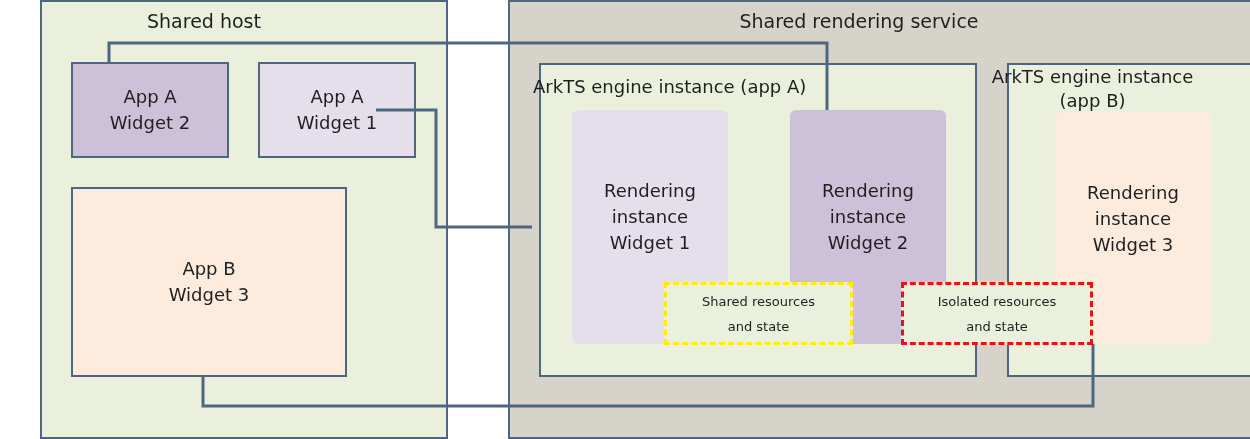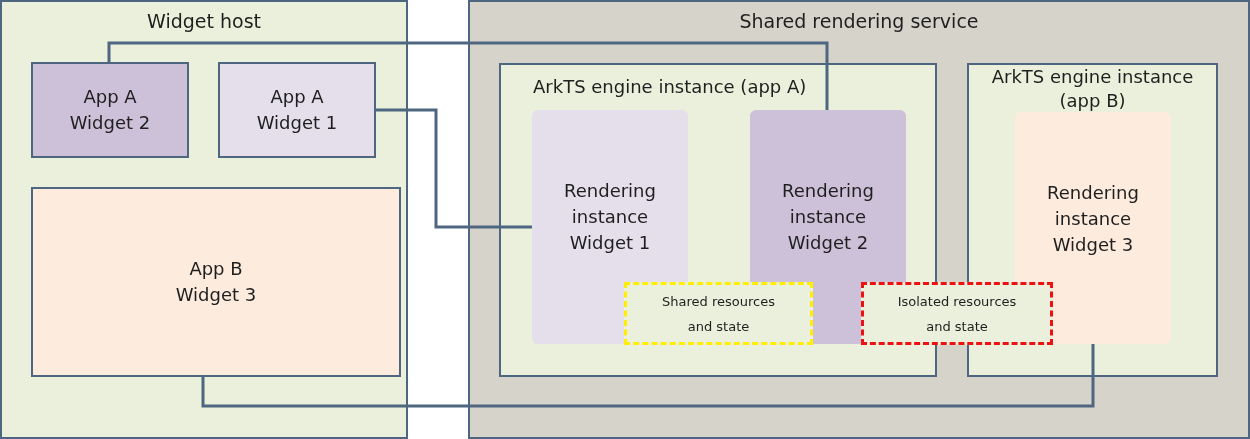--- a/index.html
+++ b/index.html
@@ -1,48 +1,48 @@
 <!DOCTYPE html>
 <html><head>
 <meta charset="utf-8">
 <style>
   html, body { margin: 0; padding: 0; background: #ffffff; }
   body { width: 1250px; height: 439px; position: relative; overflow: hidden;
          font-family: "DejaVu Sans", sans-serif; color: #1f1f1f; }
-  .box { position: absolute; box-sizing: border-box; }
+  .box { position: absolute; box-sizing: border-box; margin-left: 40px; }
   .host { left: 0; top: 0; width: 408px; height: 439px; background: #ebf0dc; border: 2px solid #4e6680; }
   .service { left: 468px; top: 0; width: 782px; height: 439px; background: #d6d3cb; border: 2px solid #4e6680; }
   .engineA { left: 499px; top: 63px; width: 438px; height: 314px; background: #ebf0dc; border: 2px solid #4e6680; }
   .engineB { left: 967px; top: 63px; width: 251px; height: 314px; background: #ebf0dc; border: 2px solid #4e6680; }
   .title { position: absolute; font-size: 19px; white-space: nowrap; }
   .host-title { left: 0; width: 408px; top: 10px; text-align: center; }
   .service-title { left: 468px; width: 782px; top: 10px; text-align: center; }
   .engineA-title { left: 533px; top: 76px; font-size: 18px; }
   .engineB-title { left: 967px; width: 251px; top: 65px; text-align: center; font-size: 18px; line-height: 24px; white-space: normal; }
   .widget { display: flex; align-items: center; justify-content: center; text-align: center;
             font-size: 18px; line-height: 26px; border: 2px solid #4e6680; }
   .w2 { left: 31px; top: 62px; width: 158px; height: 96px; background: #cdc0d9; }
   .w1 { left: 218px; top: 62px; width: 158px; height: 96px; background: #e4dfeb; }
-  .w3 { left: 31px; top: 187px; width: 370px; height: 190px; background: #fdebdd; }
+  .w3 { left: 31px; top: 187px; width: 276px; height: 190px; background: #fdebdd; }
   .render { display: flex; align-items: flex-start; justify-content: center; text-align: center;
             font-size: 18px; line-height: 26px; padding-top: 68px; border-radius: 6px; }
   .r1 { left: 532px; top: 110px; width: 156px; height: 234px; background: #e4dfeb; }
   .r2 { left: 750px; top: 110px; width: 156px; height: 234px; background: #cdc0d9; }
   .r3 { left: 1015px; top: 112px; width: 156px; height: 232px; background: #fdebdd; }
   .res { display: flex; align-items: center; justify-content: center; text-align: center;
          font-size: 13px; line-height: 25px; background: #ebf0dc; }
   .shared { left: 624px; top: 282px; width: 189px; height: 63px; border: 3px dashed #ffee00; }
   .isolated { left: 861px; top: 282px; width: 192px; height: 63px; border: 3px dashed #ee1111; }
   svg.links { position: absolute; left: 0; top: 0; }
 </style>
 </head>
 <body>
 
 <div class="box host"></div>
-<div class="title host-title">Widget host</div>
+<div class="title host-title">Shared host</div>
 
 <div class="box service"></div>
 <div class="title service-title">Shared rendering service</div>
 
 <div class="box engineA"></div>
 <div class="title engineA-title">ArkTS engine instance (app A)</div>
 
 <div class="box engineB"></div>
 <div class="title engineB-title">
   <span>ArkTS engine instance</span><br>

